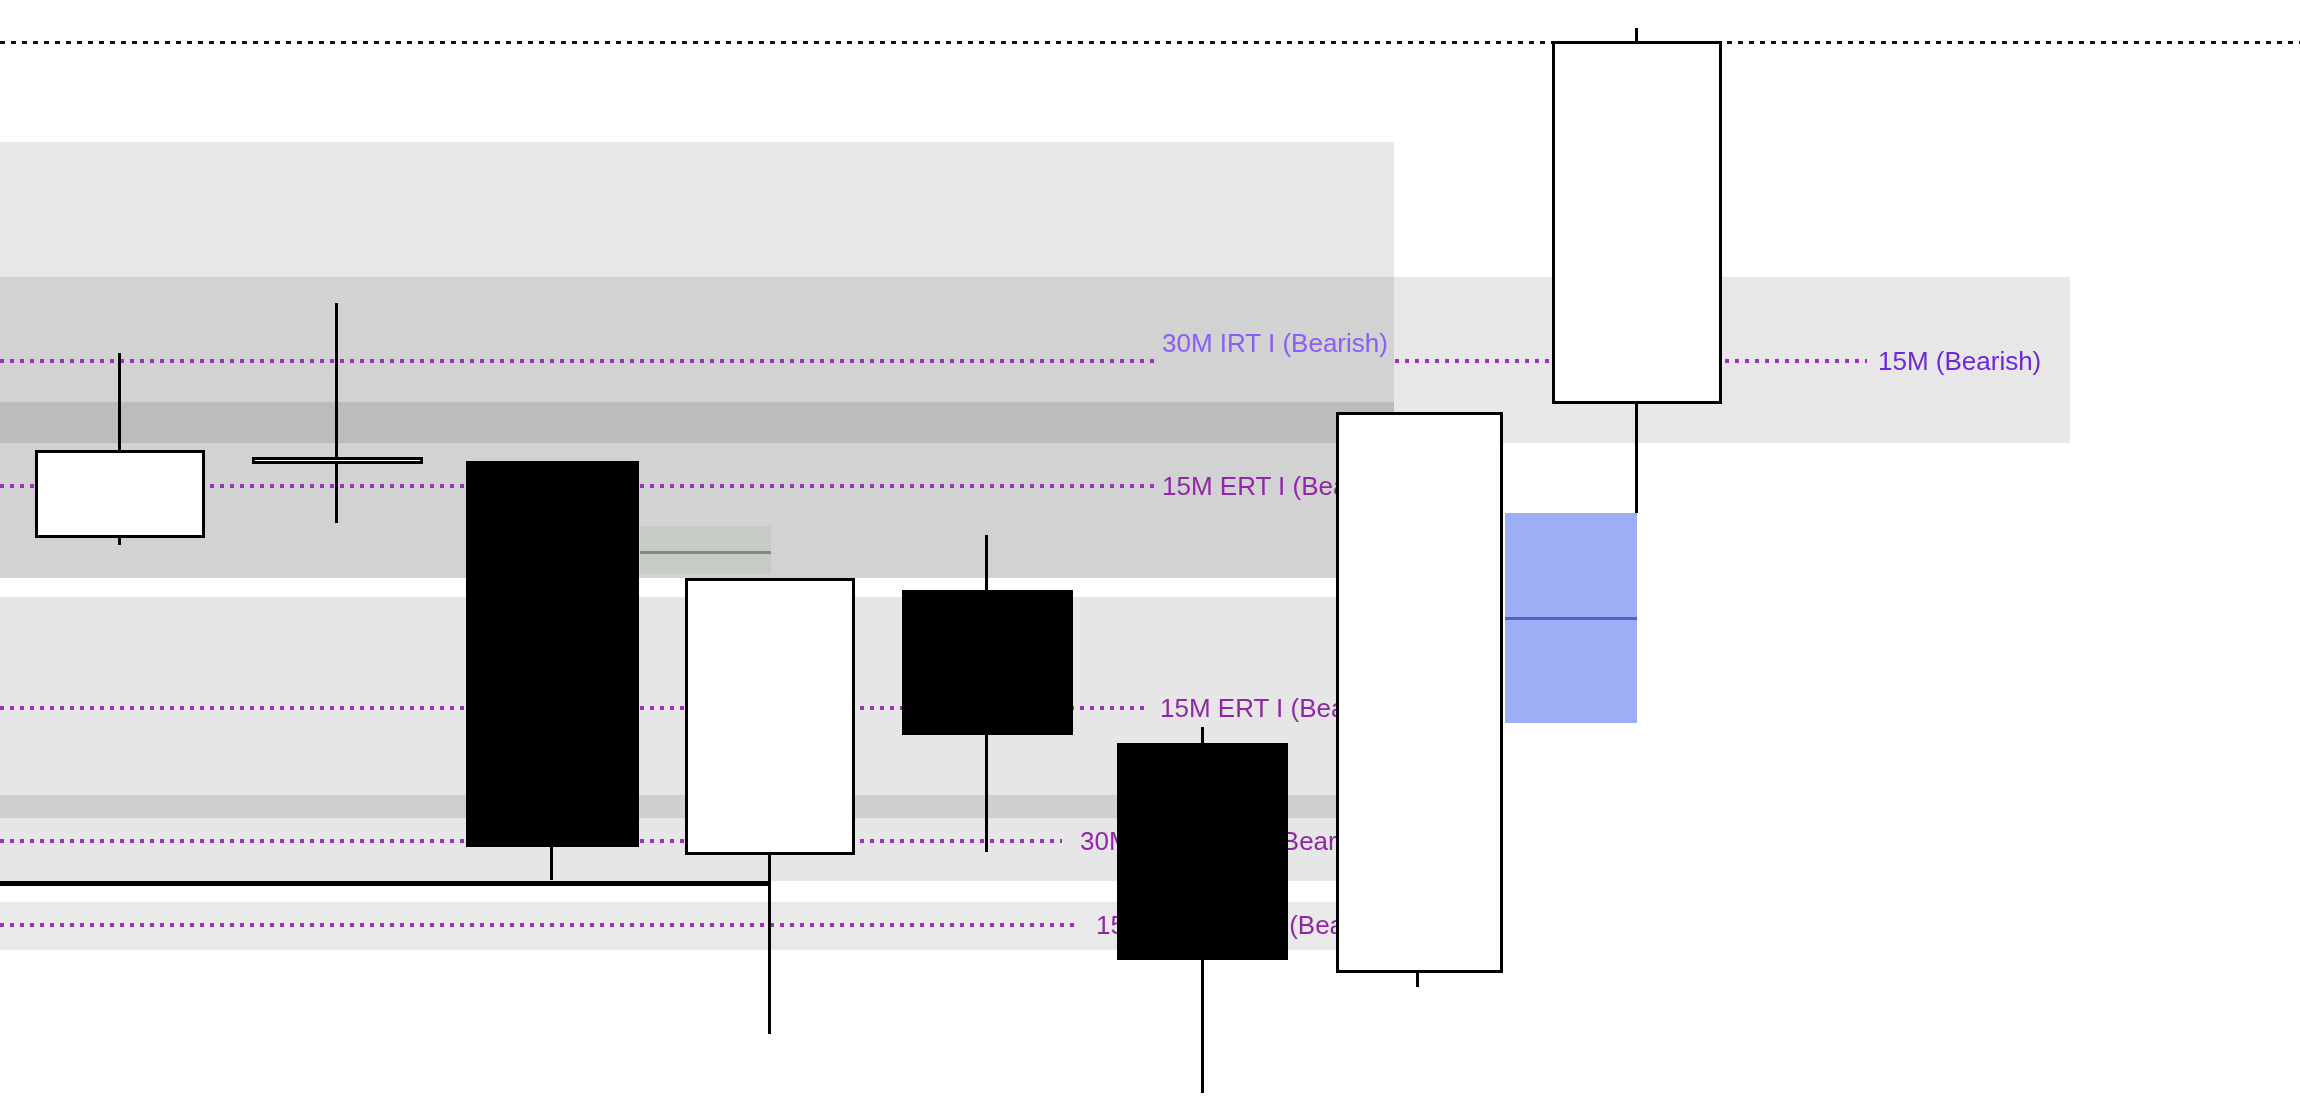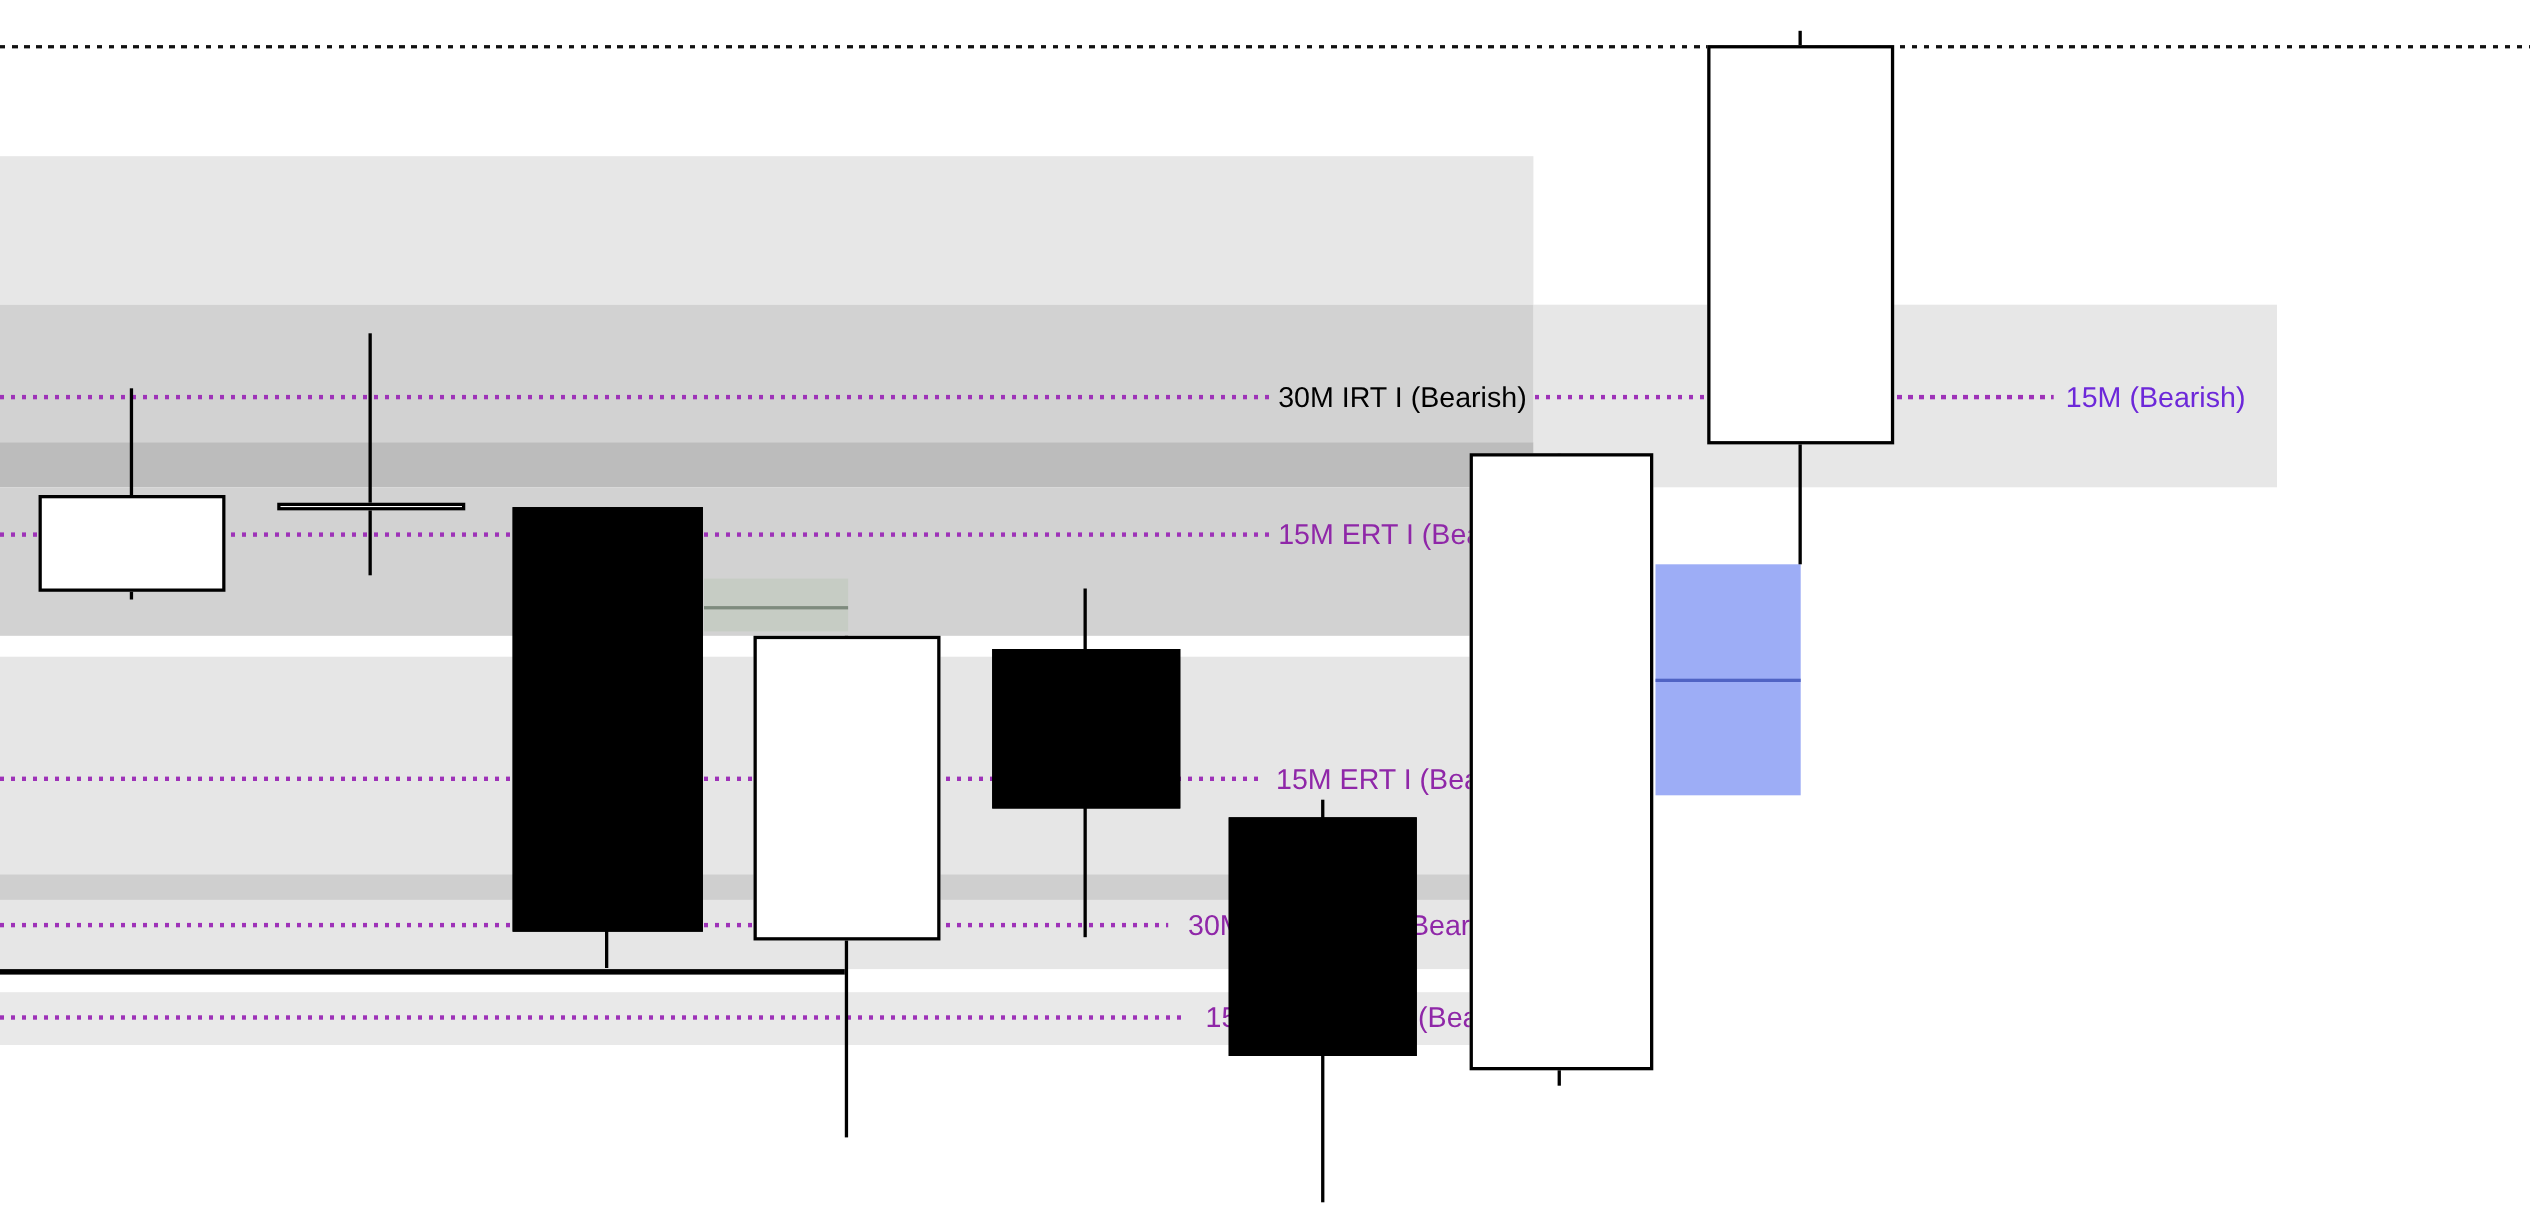--- a/index.html
+++ b/index.html
@@ -39,21 +39,21 @@
     <div class="zone" style="left: 0px; top: 795px; width: 1394px; height: 23px; background: rgb(207, 207, 207);"></div>
     <div class="zone" style="left: 0px; top: 902px; width: 1394px; height: 48px; background: rgb(233, 233, 233);"></div>
     <div class="zone" style="left: 640px; top: 526px; width: 131px; height: 48px; background: rgb(198, 204, 196);">
       <div class="zone-line" style="top: 25px; height: 3px; background: rgb(126, 139, 126);"></div>
     </div>
     <div class="zone" style="left: 1505px; top: 513px; width: 132px; height: 210px; background: rgb(157, 173, 246);">
       <div class="zone-line" style="top: 104px; height: 3px; background: rgb(80, 99, 196);"></div>
     </div>
     <div class="lvl-seg" style="left: 0px; top: 359px; width: 1157px; background: repeating-linear-gradient(90deg, rgb(158, 50, 184) 0px, rgb(158, 50, 184) 4px, transparent 4px, transparent 10px);"></div>
     <div class="lvl-seg" style="left: 1395px; top: 359px; width: 472px; background: repeating-linear-gradient(90deg, rgb(158, 50, 184) 0px, rgb(158, 50, 184) 4px, transparent 4px, transparent 10px);"></div>
-    <div class="lvl-label" style="left: 1162px; top: 361px; color: #000000;">30M IRT I (Bearish)</div>
+    <div class="lvl-label" style="left: 1162px; top: 343px; color: #8b5cf6;">30M IRT I (Bearish)</div>
     <div class="lvl-label" style="left: 1878px; top: 361px; color: #6d28d9;">15M (Bearish)</div>
     <div class="lvl-seg" style="left: 0px; top: 484px; width: 1155px; background: repeating-linear-gradient(90deg, rgb(158, 50, 184) 0px, rgb(158, 50, 184) 4px, transparent 4px, transparent 10px);"></div>
     <div class="lvl-label" style="left: 1162px; top: 486px; color: rgb(143, 39, 168);">15M ERT I (Bearish)</div>
     <div class="lvl-seg" style="left: 0px; top: 706px; width: 1150px; background: repeating-linear-gradient(90deg, rgb(158, 50, 184) 0px, rgb(158, 50, 184) 4px, transparent 4px, transparent 10px);"></div>
     <div class="lvl-label" style="left: 1160px; top: 708px; color: rgb(143, 39, 168);">15M ERT I (Bearish)</div>
     <div class="lvl-seg" style="left: 0px; top: 839px; width: 1062px; background: repeating-linear-gradient(90deg, rgb(158, 50, 184) 0px, rgb(158, 50, 184) 4px, transparent 4px, transparent 10px);"></div>
     <div class="lvl-label" style="left: 1080px; top: 841px; color: rgb(143, 39, 168);">30M IRT I ERT I (Bearish)</div>
     <div class="lvl-seg" style="left: 0px; top: 923px; width: 1078px; background: repeating-linear-gradient(90deg, rgb(158, 50, 184) 0px, rgb(158, 50, 184) 4px, transparent 4px, transparent 10px);"></div>
     <div class="lvl-label" style="left: 1096px; top: 925px; color: rgb(143, 39, 168);">15M IRT I ERT I (Bearish)</div>
     <div class="hline" style="left: 0px; top: 41px; width: 2300px; height: 3px; background: repeating-linear-gradient(90deg, rgb(17, 17, 17) 0px, rgb(17, 17, 17) 5px, transparent 5px, transparent 11px);"></div>

